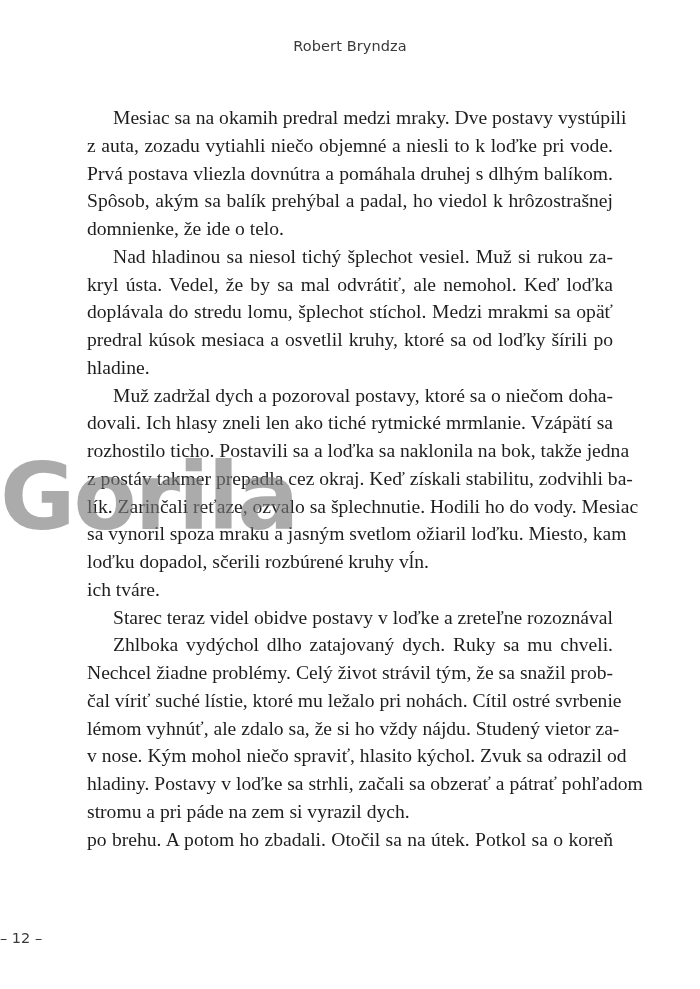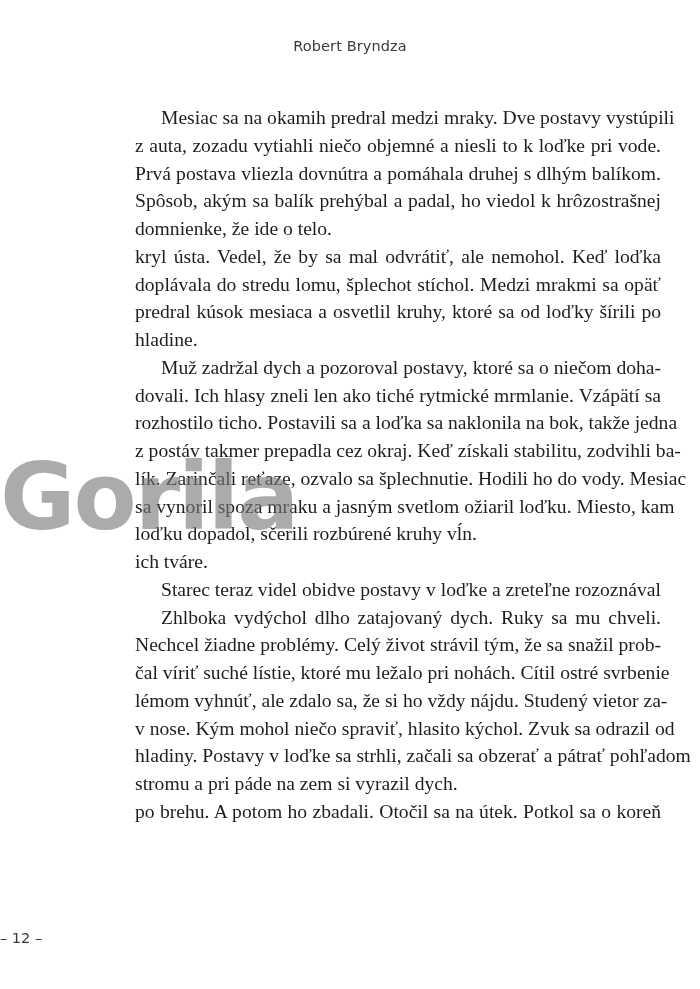--- a/index.html
+++ b/index.html
@@ -6,21 +6,21 @@
   body { width: 700px; height: 989px; position: relative; overflow: hidden; }
   .page { position: absolute; left: 0; top: 0; width: 700px; height: 874px; background: #fff; }
   .running-head {
     position: absolute; top: 38px; left: 0; width: 700px; text-align: center;
     font-family: "DejaVu Sans", sans-serif; font-size: 14.5px; color: #3a3a3a;
     letter-spacing: 0.1px;
   }
   .body-text {
     position: absolute; top: 104px; left: 87px; width: 526px;
     font-family: "Liberation Serif", serif; font-size: 19.6px; line-height: 27.75px;
-    color: #1e1e1e; text-align: justify; hyphens: manual; margin-left: 48px;
+    color: #1e1e1e; text-align: justify; hyphens: manual;
   }
   .body-text p { margin: 0; text-indent: 26px; }
   .line { display: block; text-align: justify; text-align-last: justify; white-space: nowrap; }
   .line.last { text-align-last: left; }
   .line.first { text-indent: 26px; }
   .line:not(.first) { text-indent: 0; }
   .folio {
     position: absolute; top: 930px; left: 0; width: 700px; text-align: left;
     font-family: "DejaVu Sans", sans-serif; font-size: 14.5px; color: #3a3a3a;
   }
@@ -39,20 +39,21 @@
 
   <div class="body-text" id="body-text">
       <p>
         <span class="line first">Mesiac sa na okamih predral medzi mraky. Dve postavy vystúpili</span>
         <span class="line">z auta, zozadu vytiahli niečo objemné a niesli to k loďke pri vode.</span>
         <span class="line">Prvá postava vliezla dovnútra a pomáhala druhej s dlhým balíkom.</span>
         <span class="line">Spôsob, akým sa balík prehýbal a padal, ho viedol k hrôzostrašnej</span>
         <span class="line last">domnienke, že ide o telo.</span>
       </p>
       <p>
+        <span class="line first">Nad hladinou sa niesol tichý šplechot vesiel. Muž si rukou za-</span>
         <span class="line">kryl ústa. Vedel, že by sa mal odvrátiť, ale nemohol. Keď loďka</span>
         <span class="line">doplávala do stredu lomu, šplechot stíchol. Medzi mrakmi sa opäť</span>
         <span class="line">predral kúsok mesiaca a osvetlil kruhy, ktoré sa od loďky šírili po</span>
         <span class="line last">hladine.</span>
       </p>
       <p>
         <span class="line first">Muž zadržal dych a pozoroval postavy, ktoré sa o niečom doha-</span>
         <span class="line">dovali. Ich hlasy zneli len ako tiché rytmické mrmlanie. Vzápätí sa</span>
         <span class="line">rozhostilo ticho. Postavili sa a loďka sa naklonila na bok, takže jedna</span>
         <span class="line">z postáv takmer prepadla cez okraj. Keď získali stabilitu, zodvihli ba-</span>

